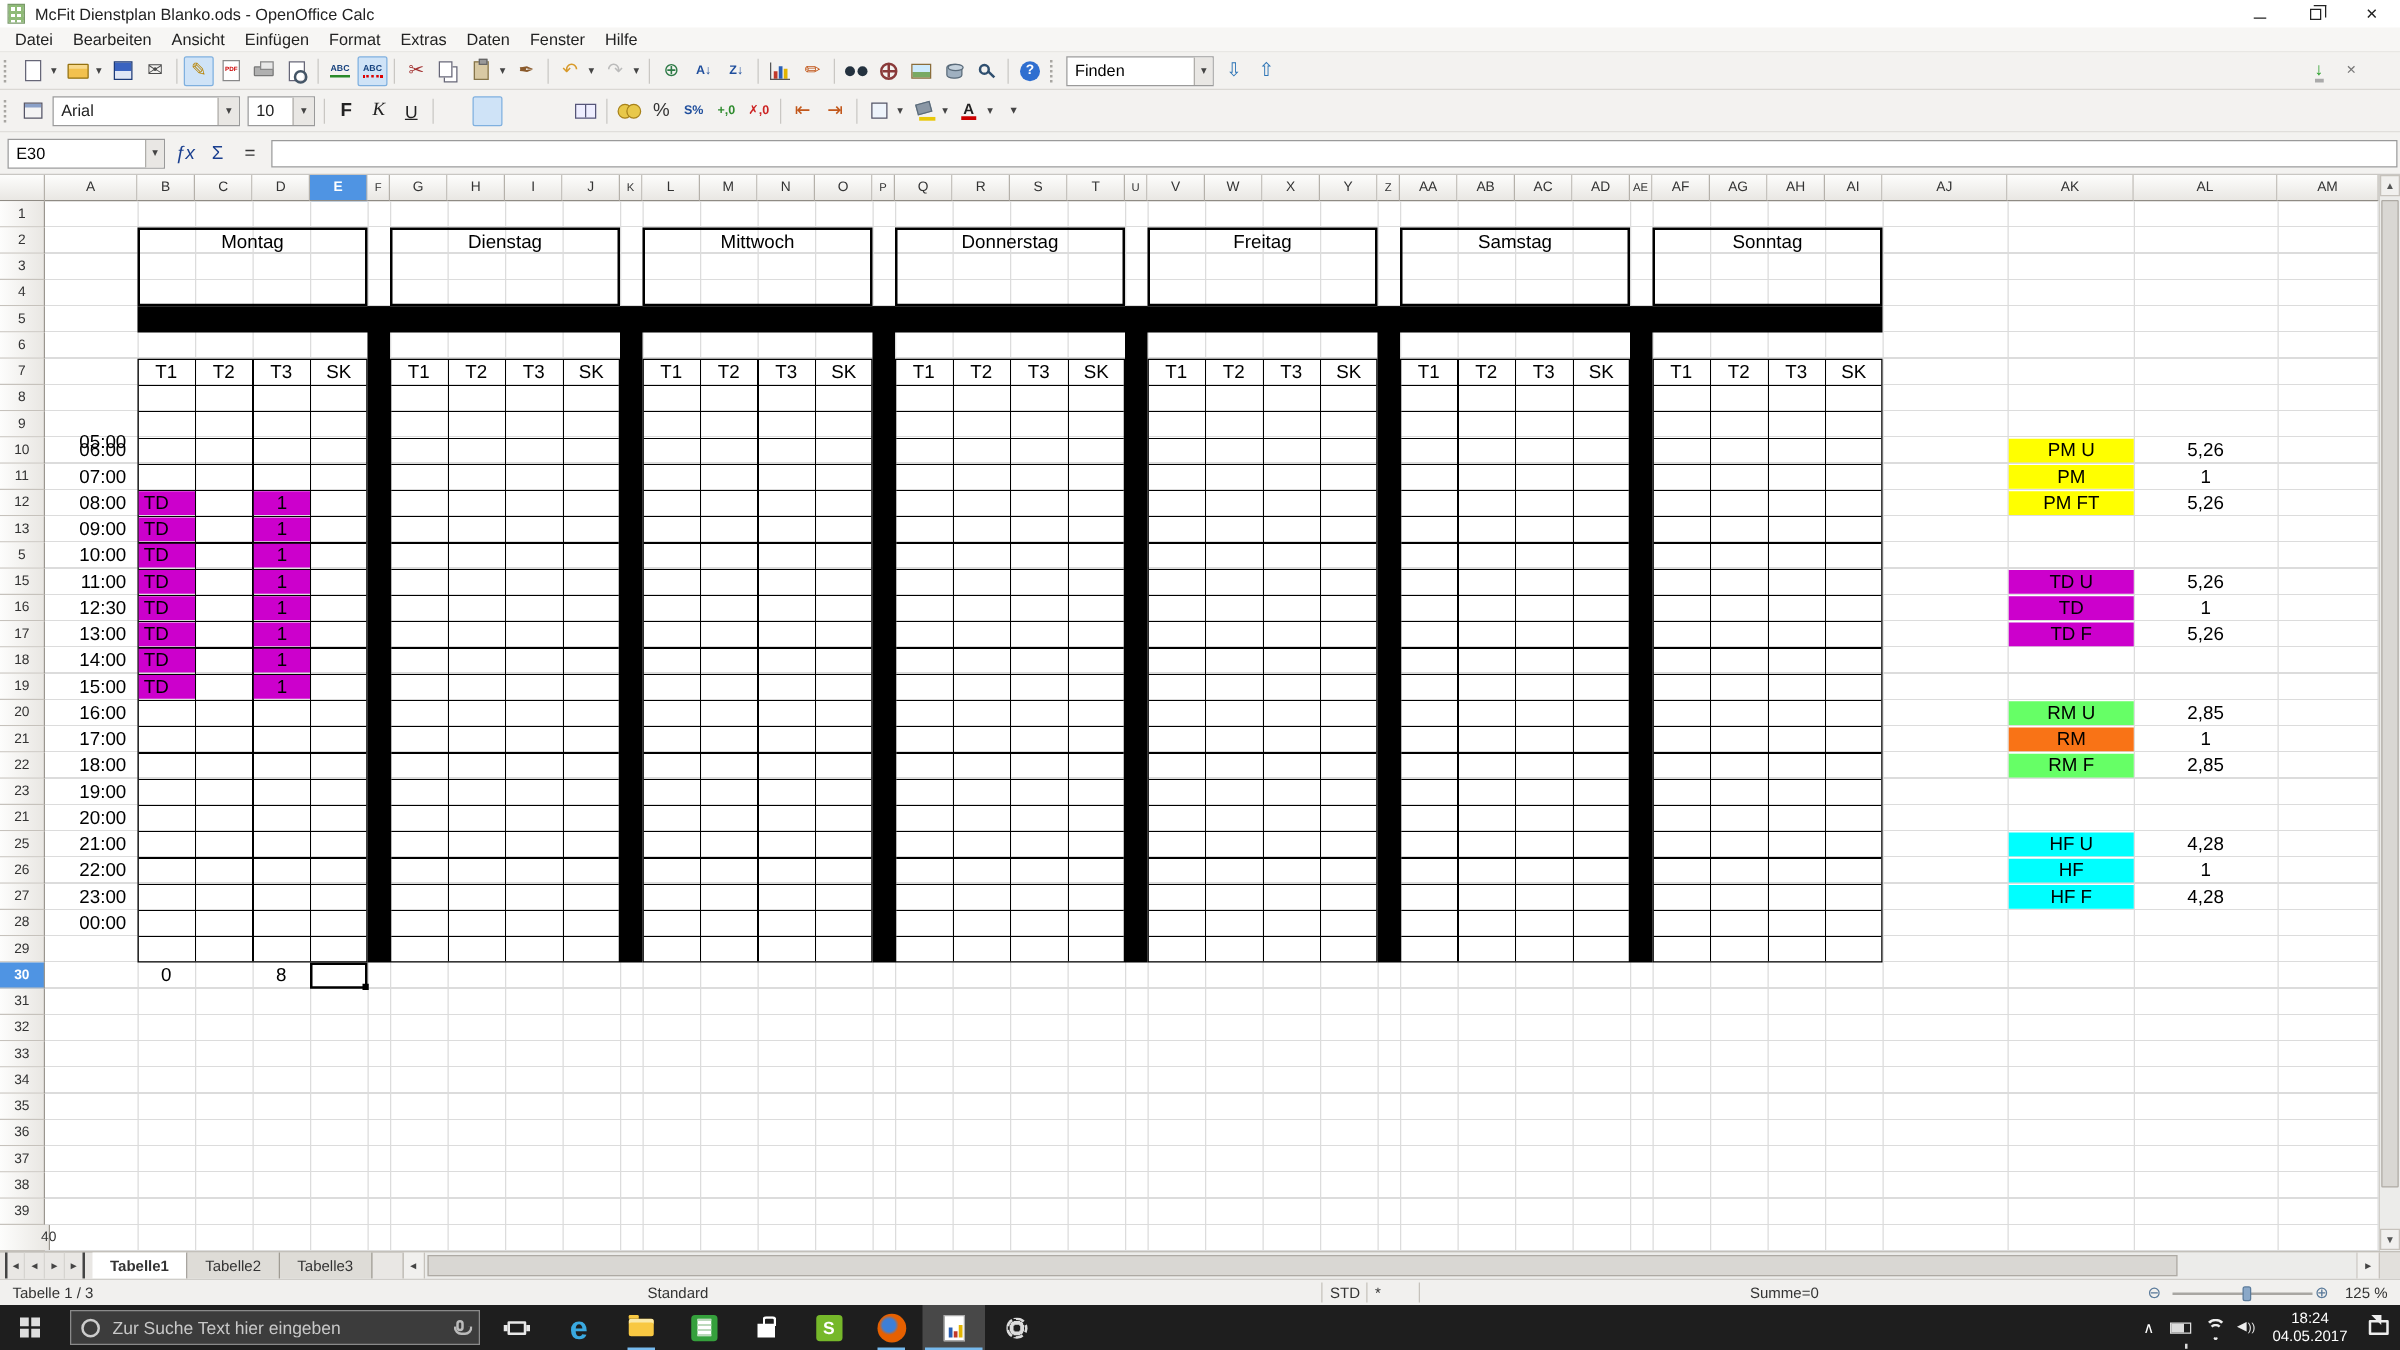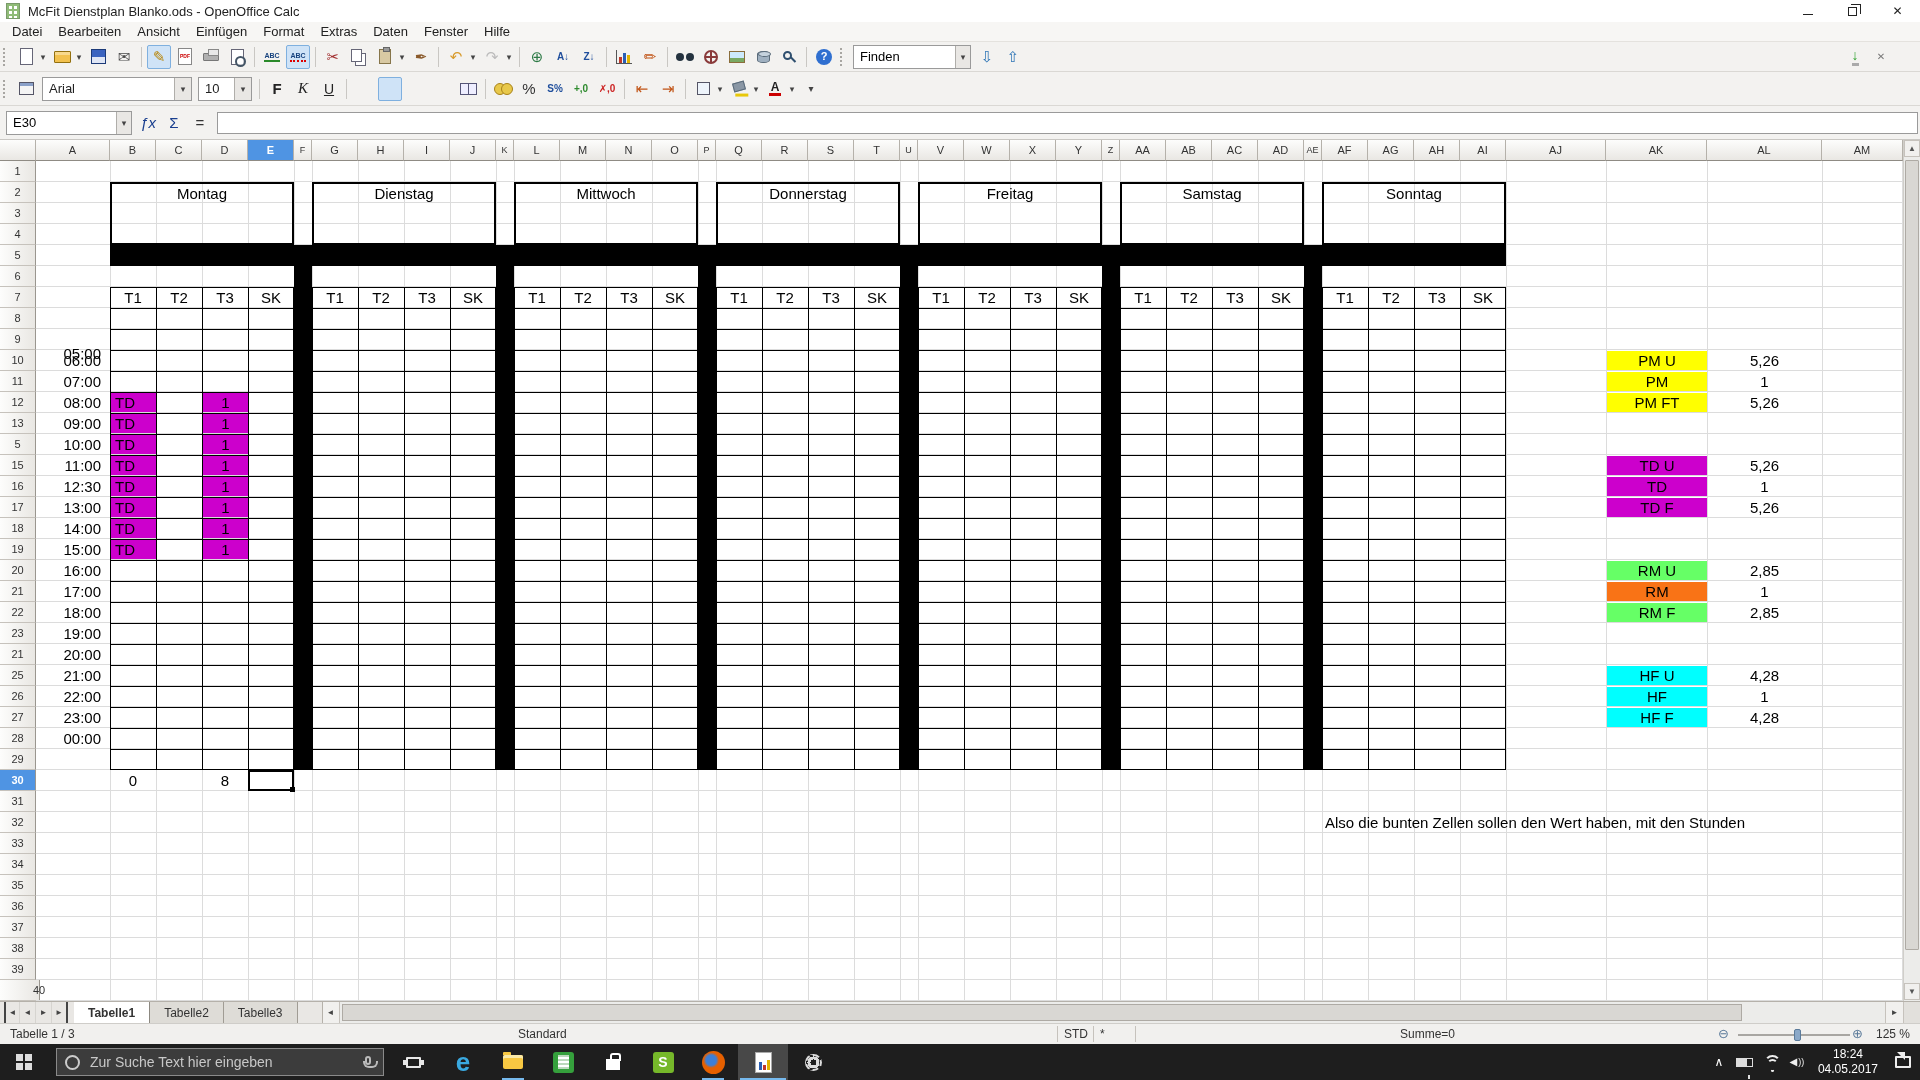--- a/index.html
+++ b/index.html
@@ -652,21 +652,20 @@
       <div class="cellfill" style="left: 1607px; top: 442px; width: 100px; height: 19px; background: #f97316; justify-content: center;">RM</div>
       <div class="celltext center" style="left: 1707px; top: 441px; width: 115px; height: 21px;">1</div>
       <div class="cellfill" style="left: 1607px; top: 463px; width: 100px; height: 19px; background: rgb(102, 255, 102); justify-content: center;">RM F</div>
       <div class="celltext center" style="left: 1707px; top: 462px; width: 115px; height: 21px;">2,85</div>
       <div class="cellfill" style="left: 1607px; top: 526px; width: 100px; height: 19px; background: rgb(0, 255, 255); justify-content: center;">HF U</div>
       <div class="celltext center" style="left: 1707px; top: 525px; width: 115px; height: 21px;">4,28</div>
       <div class="cellfill" style="left: 1607px; top: 547px; width: 100px; height: 19px; background: rgb(0, 255, 255); justify-content: center;">HF</div>
       <div class="celltext center" style="left: 1707px; top: 546px; width: 115px; height: 21px;">1</div>
       <div class="cellfill" style="left: 1607px; top: 568px; width: 100px; height: 19px; background: rgb(0, 255, 255); justify-content: center;">HF F</div>
       <div class="celltext center" style="left: 1707px; top: 567px; width: 115px; height: 21px;">4,28</div>
-      <div class="celltext" style="left: 1325px; top: 672px; height: 21px; white-space: nowrap;">Also die bunten Zellen sollen den Wert haben, mit den Stunden</div>
       <div class="selcell" style="left: 248px; top: 630px; width: 46px; height: 21px;">
         <div class="selhandle"></div>
       </div>
       <div class="vscroll" style="left: 1903px; top: 0px; width: 17px; height: 861px;">
         <div class="sbtn" style="left: 0px; top: 0px; width: 16px; height: 17px;">▲</div>
         <div class="sthumb" style="left: 1px; top: 20px; width: 14px; height: 790px;"></div>
         <div class="sbtn" style="left: 0px; top: 843px; width: 16px; height: 17px;">▼</div>
       </div>
     </div>
 

